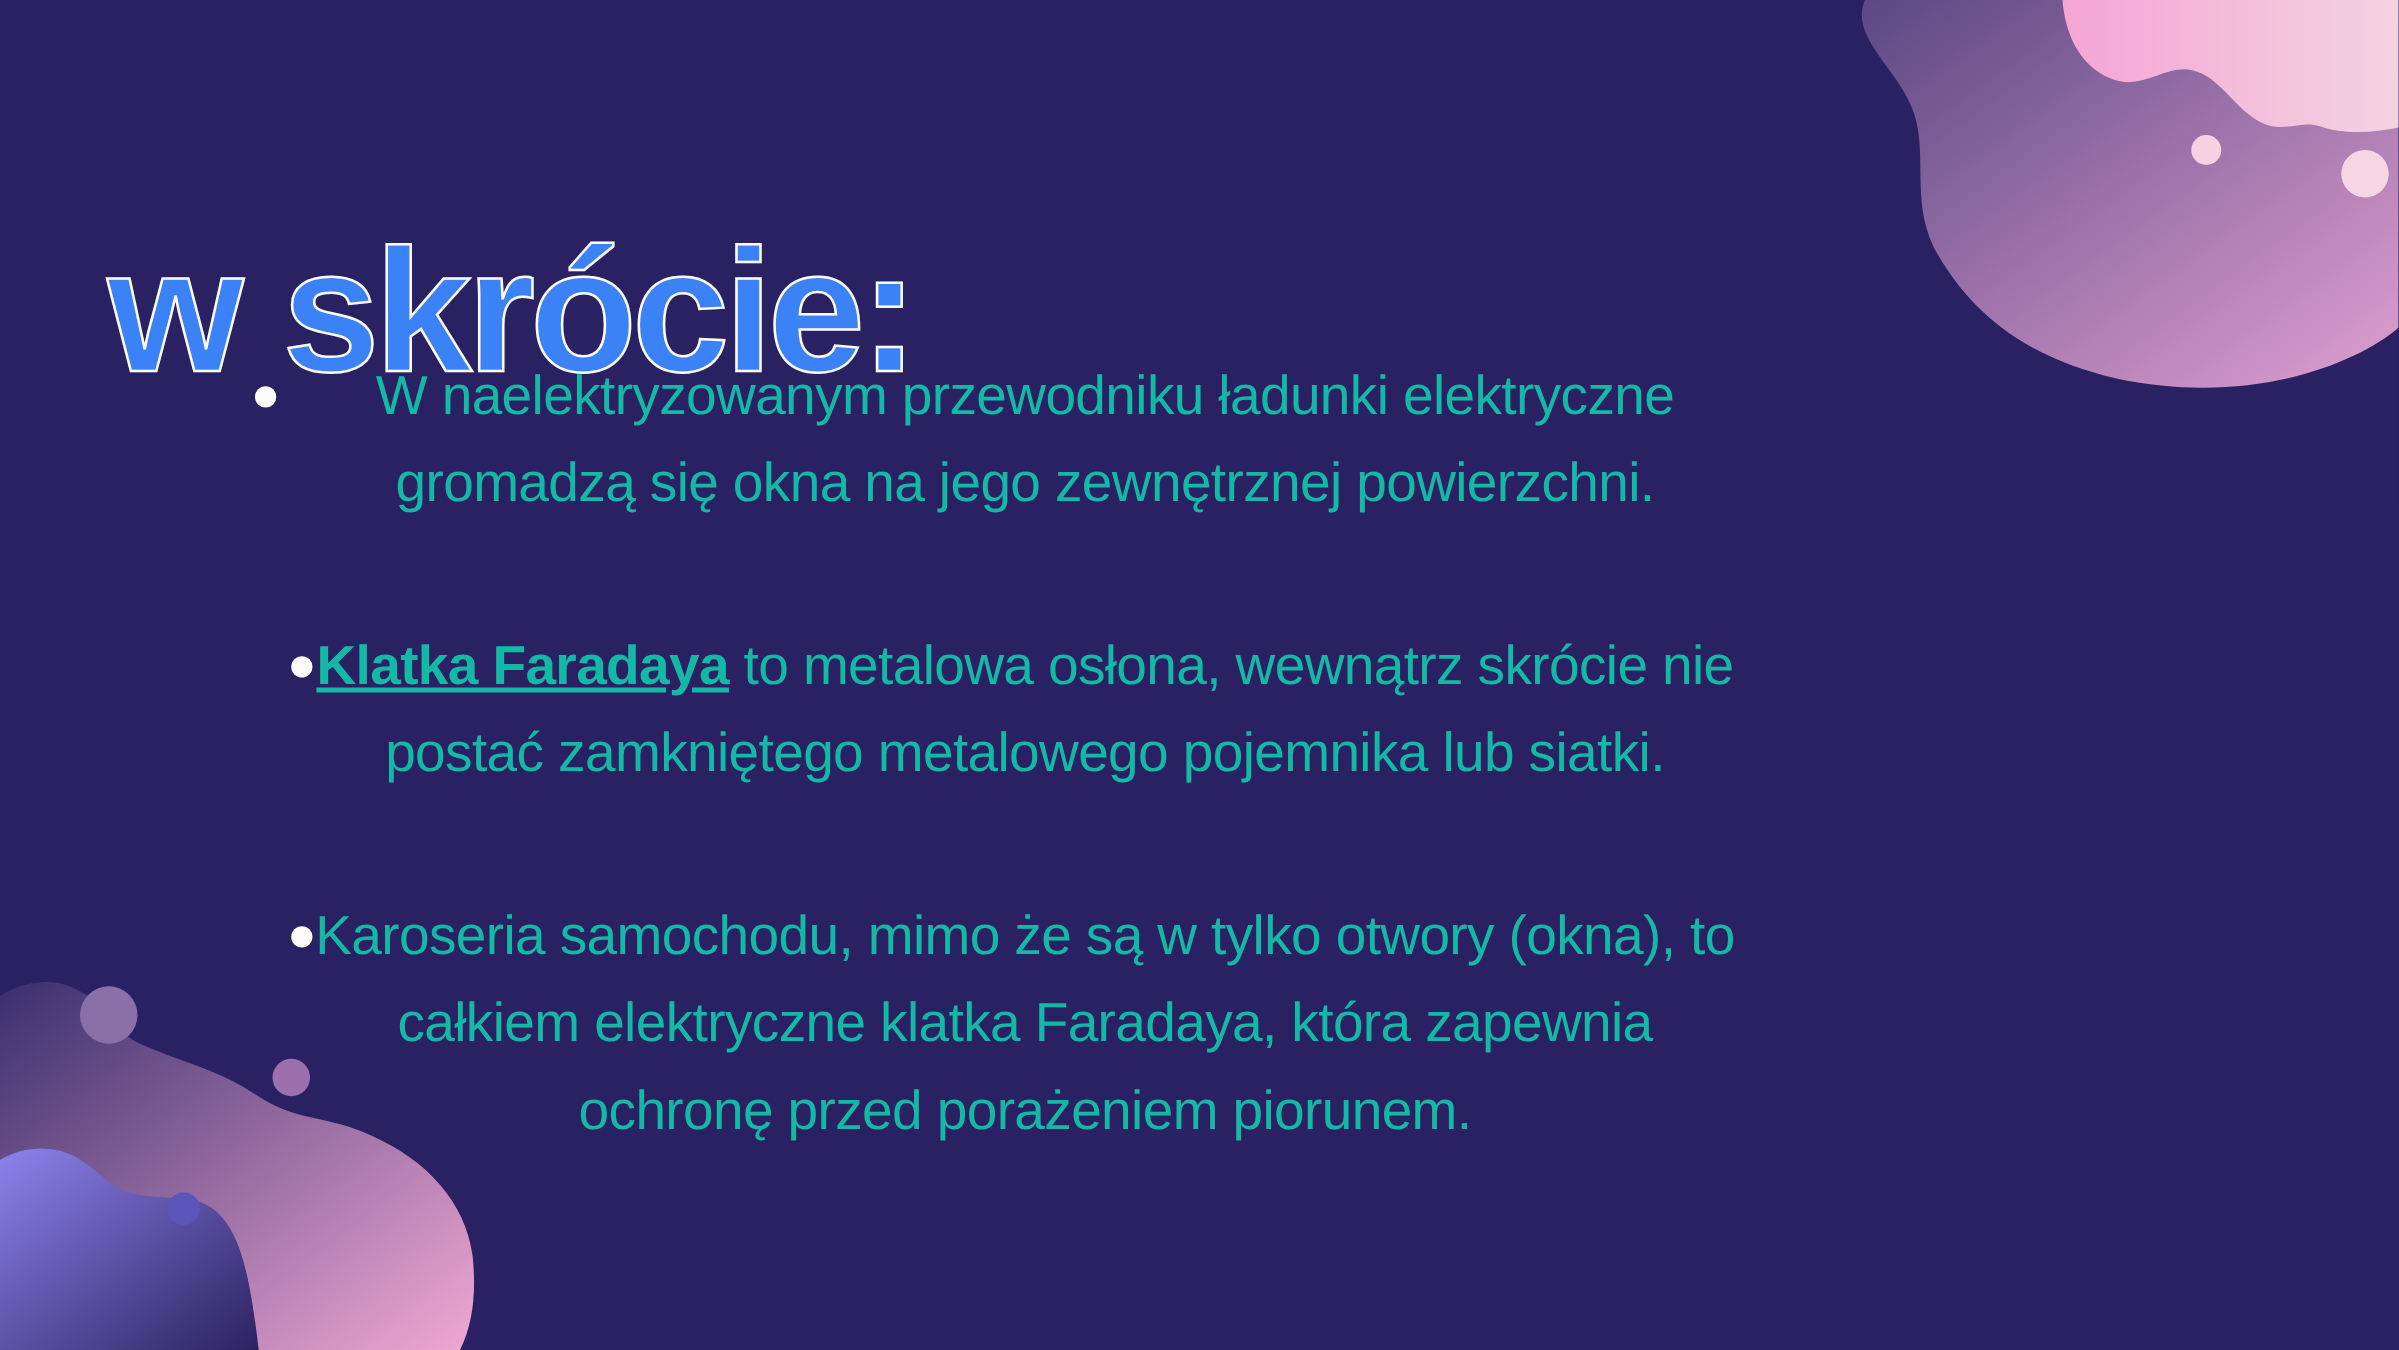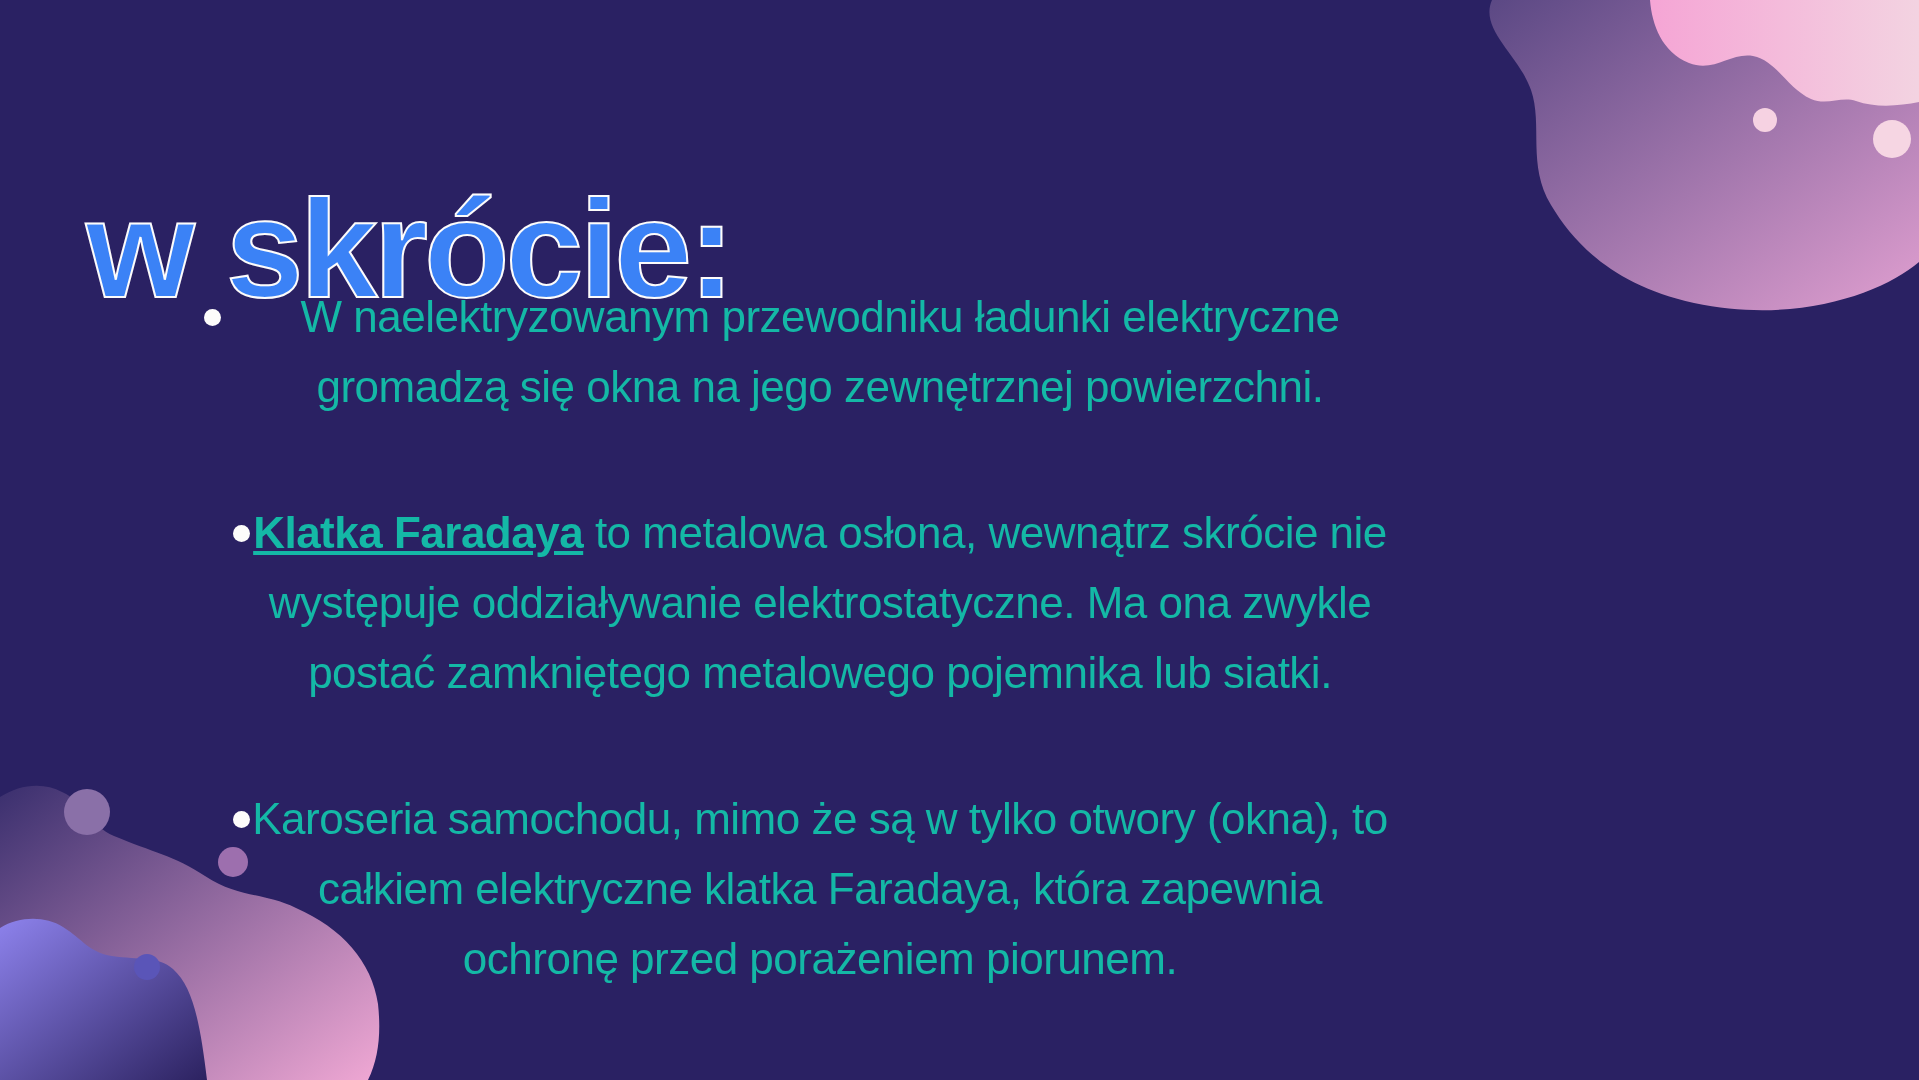--- a/index.html
+++ b/index.html
@@ -112,21 +112,20 @@
 
     <li class="bullet-item">
       <span class="dot"></span>
       <div class="line"><b></b><span>W naelektryzowanym przewodniku ładunki elektryczne</span></div>
       <div class="line"><b></b><span>gromadzą się okna na jego zewnętrznej powierzchni.</span></div>
     </li>
 
     <li class="bullet-item">
       <span class="dot"></span>
       <div class="line"><b>Klatka Faradaya</b><span> to metalowa osłona, wewnątrz skrócie nie</span></div>
-      <div class="line"><b></b><span>występuje oddziaływanie elektrostatyczne. Ma ona zwykle</span></div>
       <div class="line"><b></b><span>postać zamkniętego metalowego pojemnika lub siatki.</span></div>
     </li>
 
     <li class="bullet-item">
       <span class="dot"></span>
       <div class="line"><b></b><span>Karoseria samochodu, mimo że są w tylko otwory (okna), to</span></div>
       <div class="line"><b></b><span>całkiem elektryczne klatka Faradaya, która zapewnia</span></div>
       <div class="line"><b></b><span>ochronę przed porażeniem piorunem.</span></div>
     </li>
 

